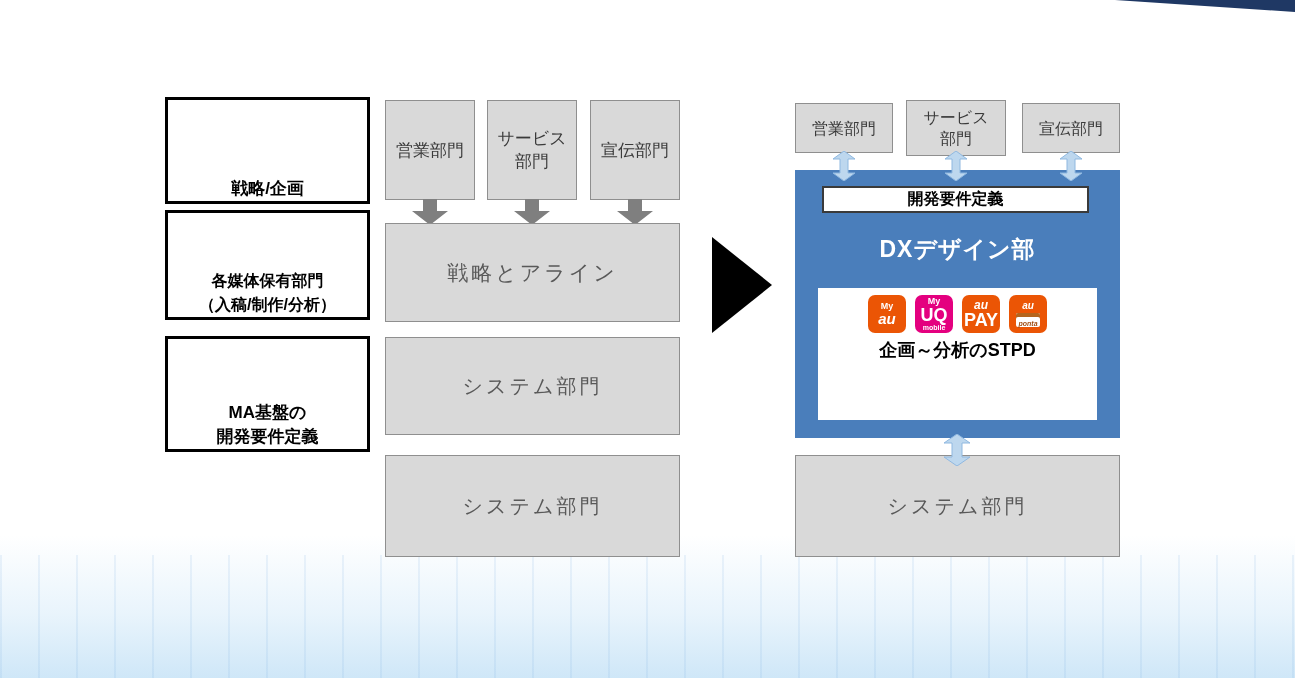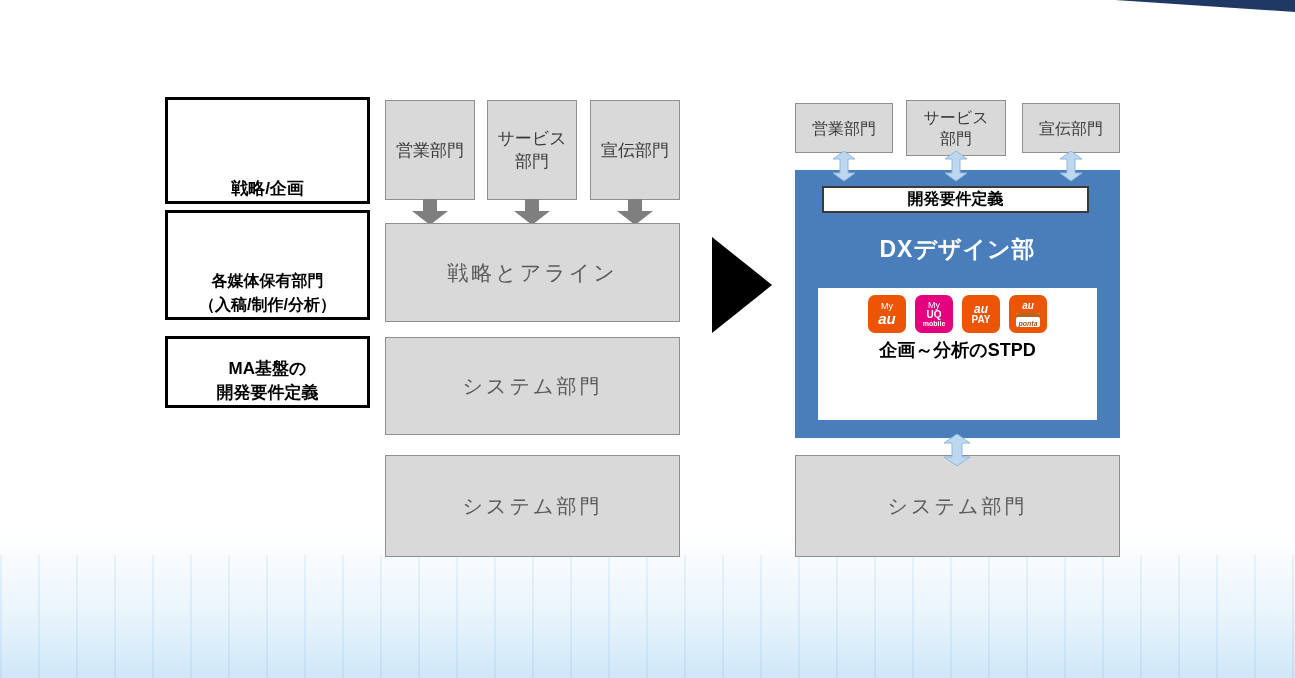--- a/index.html
+++ b/index.html
@@ -60,23 +60,23 @@
     position:absolute;left:23px;top:118px;width:279px;height:132px;background:#fff;
     box-sizing:border-box;
   }
   .logo-row{display:flex;justify-content:center;gap:9px;margin-top:7px;}
   .logo-tile{
     width:38px;height:38px;border-radius:7px;color:#fff;display:flex;flex-direction:column;
     align-items:center;justify-content:center;line-height:1;overflow:hidden;
   }
   .tile-orange{background:#EB5505;}
   .tile-magenta{background:#E4007F;}
-  .lg-top{font-size:9px;font-weight:normal;}
+  .lg-top{font-size:9px;font-weight:bold;}
   .lg-main{font-size:15px;font-weight:bold;font-style:italic;}
-  .lg-main-u{font-size:10px;font-weight:bold;}
+  .lg-main-u{font-size:18px;font-weight:bold;}
   .lg-sub{font-size:7px;font-weight:bold;}
   .card-shape{
     width:24px;height:14px;background:#fff;border-radius:2px;margin-top:2px;
     display:flex;align-items:flex-end;justify-content:center;
     box-shadow:inset 0 4px 0 #b5651d;
   }
   .card-shape .lg-sub{color:#a14d12;font-style:italic;}
   .desc-lines{margin-top:6px;text-align:center;font-weight:bold;font-size:18px;line-height:22px;color:#000;}
   .desc-lines div{white-space:pre-line;}
 </style>
@@ -89,21 +89,21 @@
   <div class="bg-streaks"></div>
   <div class="corner-navy"></div>
 
   <div class="stage-box" style="top:97px;height:107px;">
     <span class="txt">戦略/企画</span>
   </div>
   <div class="stage-box" style="top:210px;height:110px;">
     <span class="txt" style="font-size:16px;">各媒体保有部門
 （入稿/制作/分析）</span>
   </div>
-  <div class="stage-box" style="top:336px;height:72px;">
+  <div class="stage-box" style="top:336px;height:116px;">
     <span class="txt">MA基盤の
 開発要件定義</span>
   </div>
 
   <div class="gray-box" style="left:385px;top:100px;width:90px;height:100px;">
     <span class="txt dept-font">営業部門</span>
   </div>
   <div class="gray-box" style="left:487px;top:100px;width:90px;height:100px;">
     <span class="txt dept-font">サービス
 部門</span>

